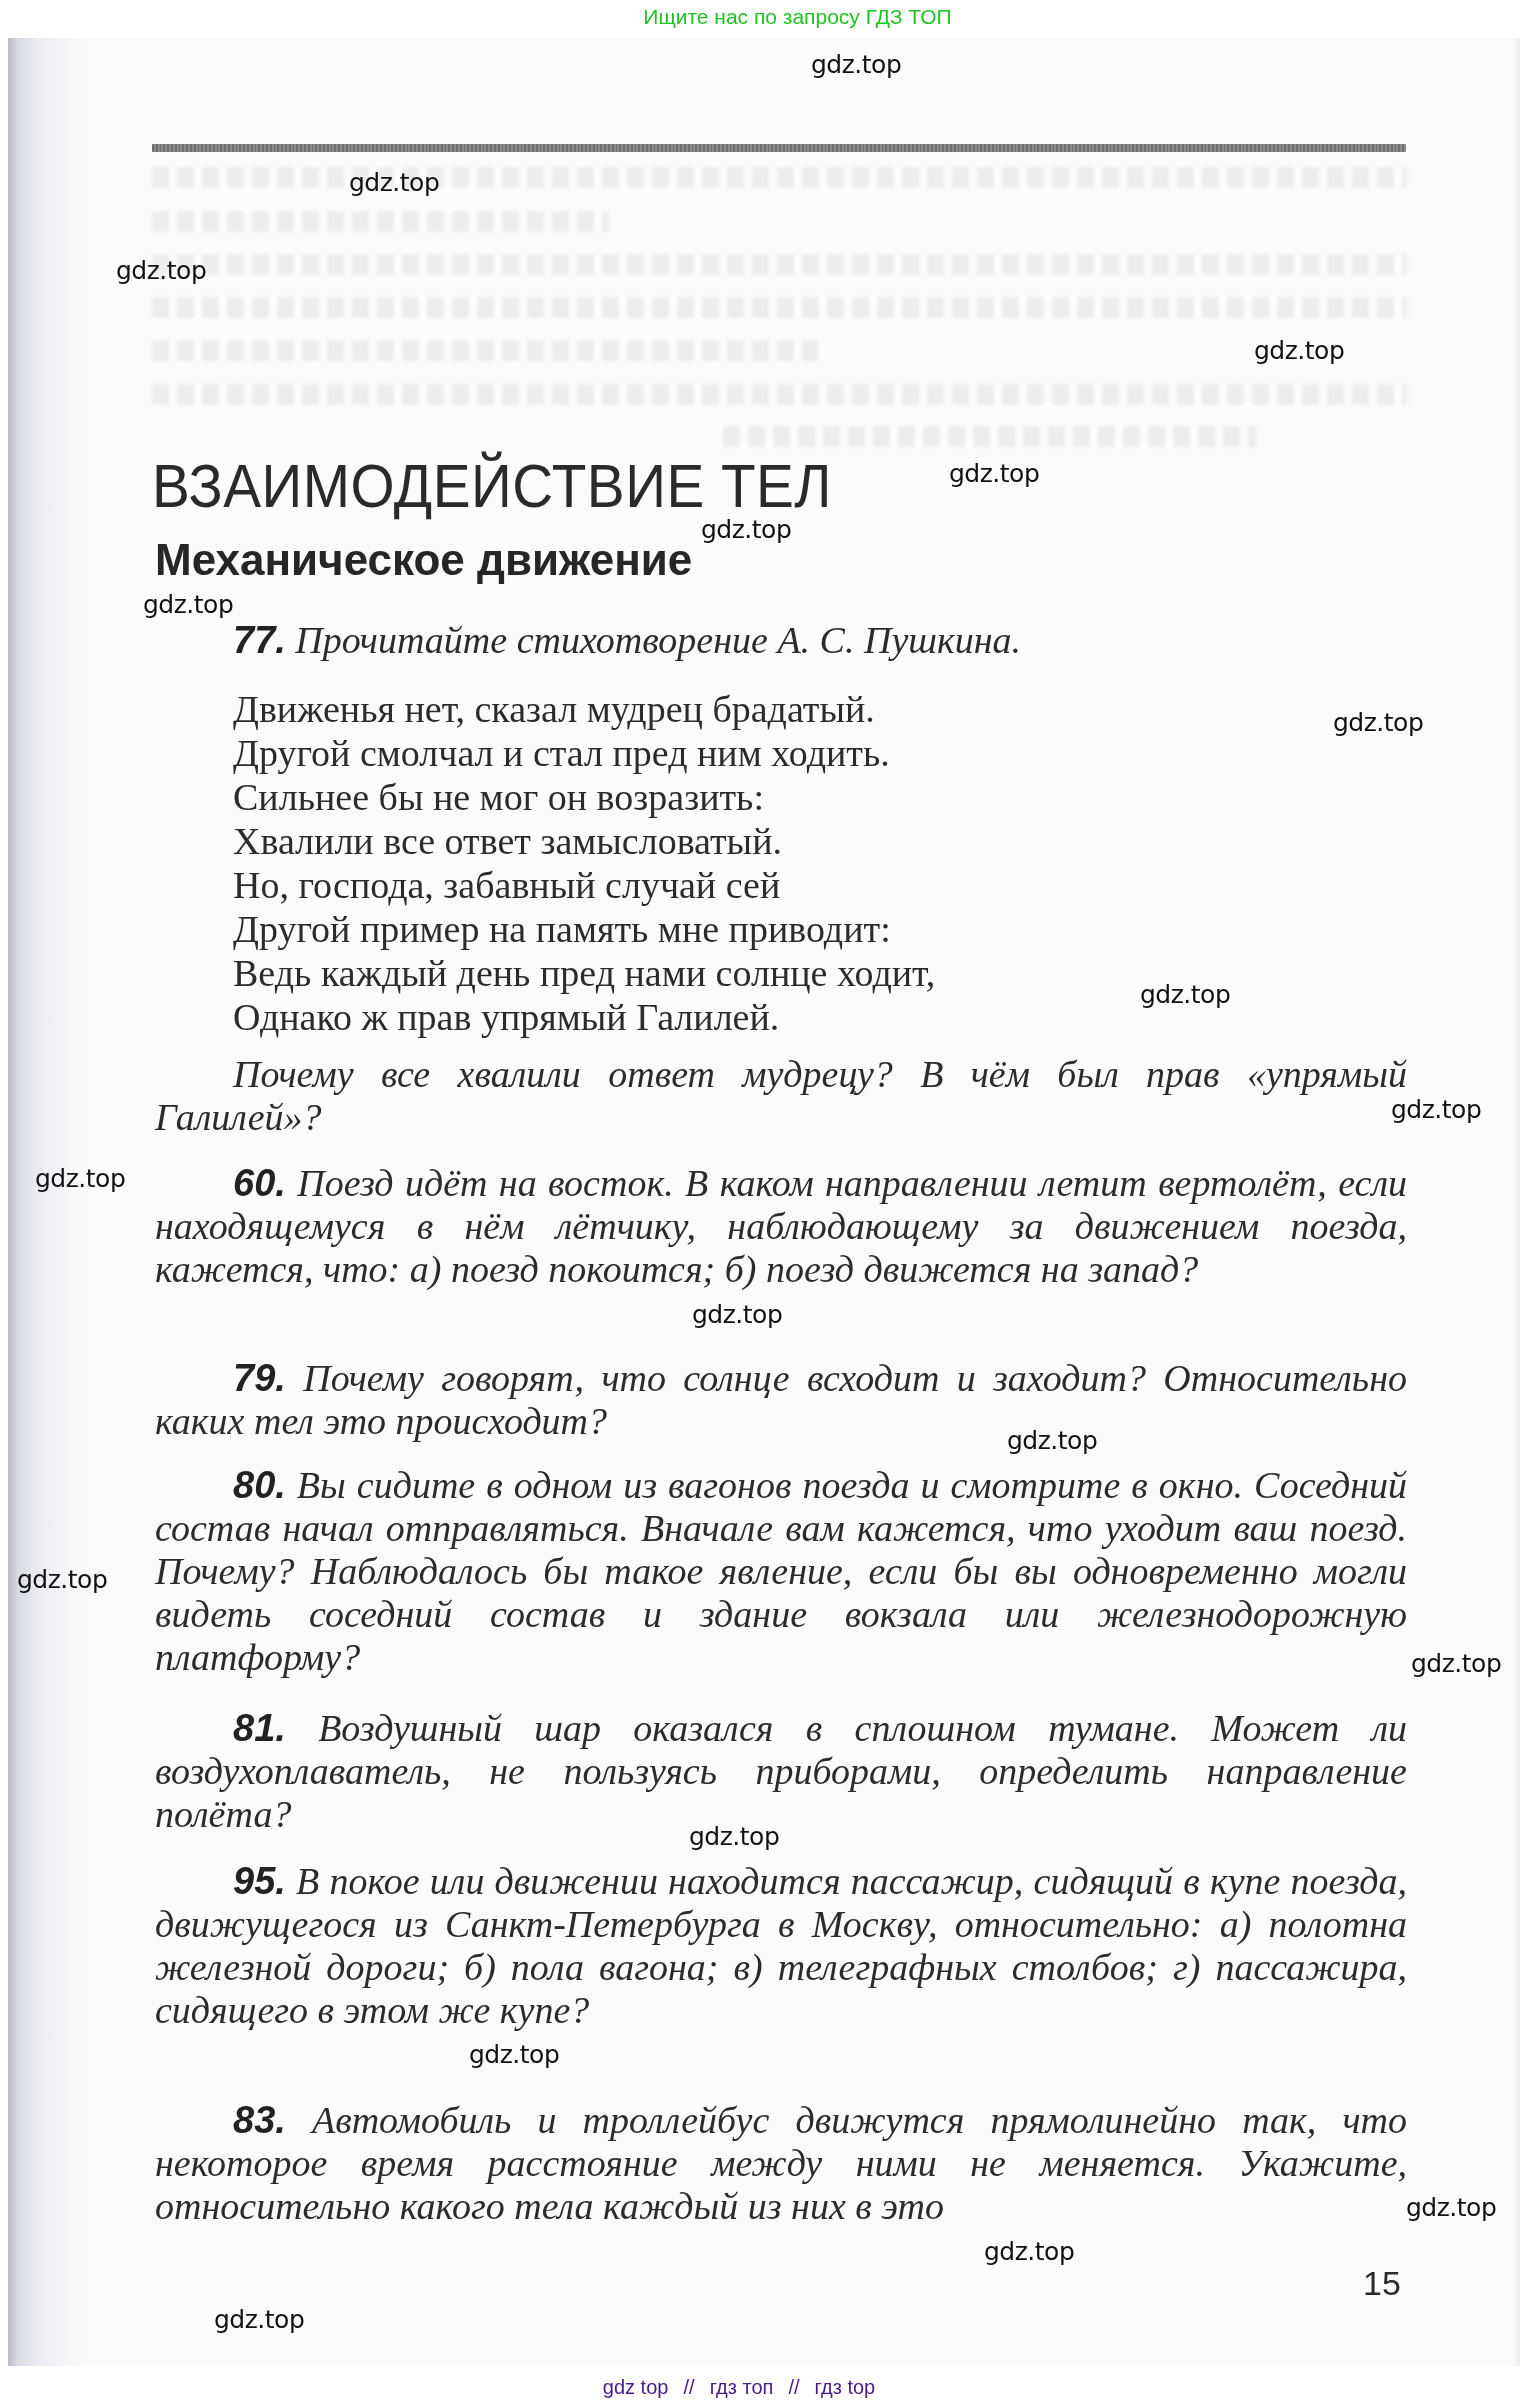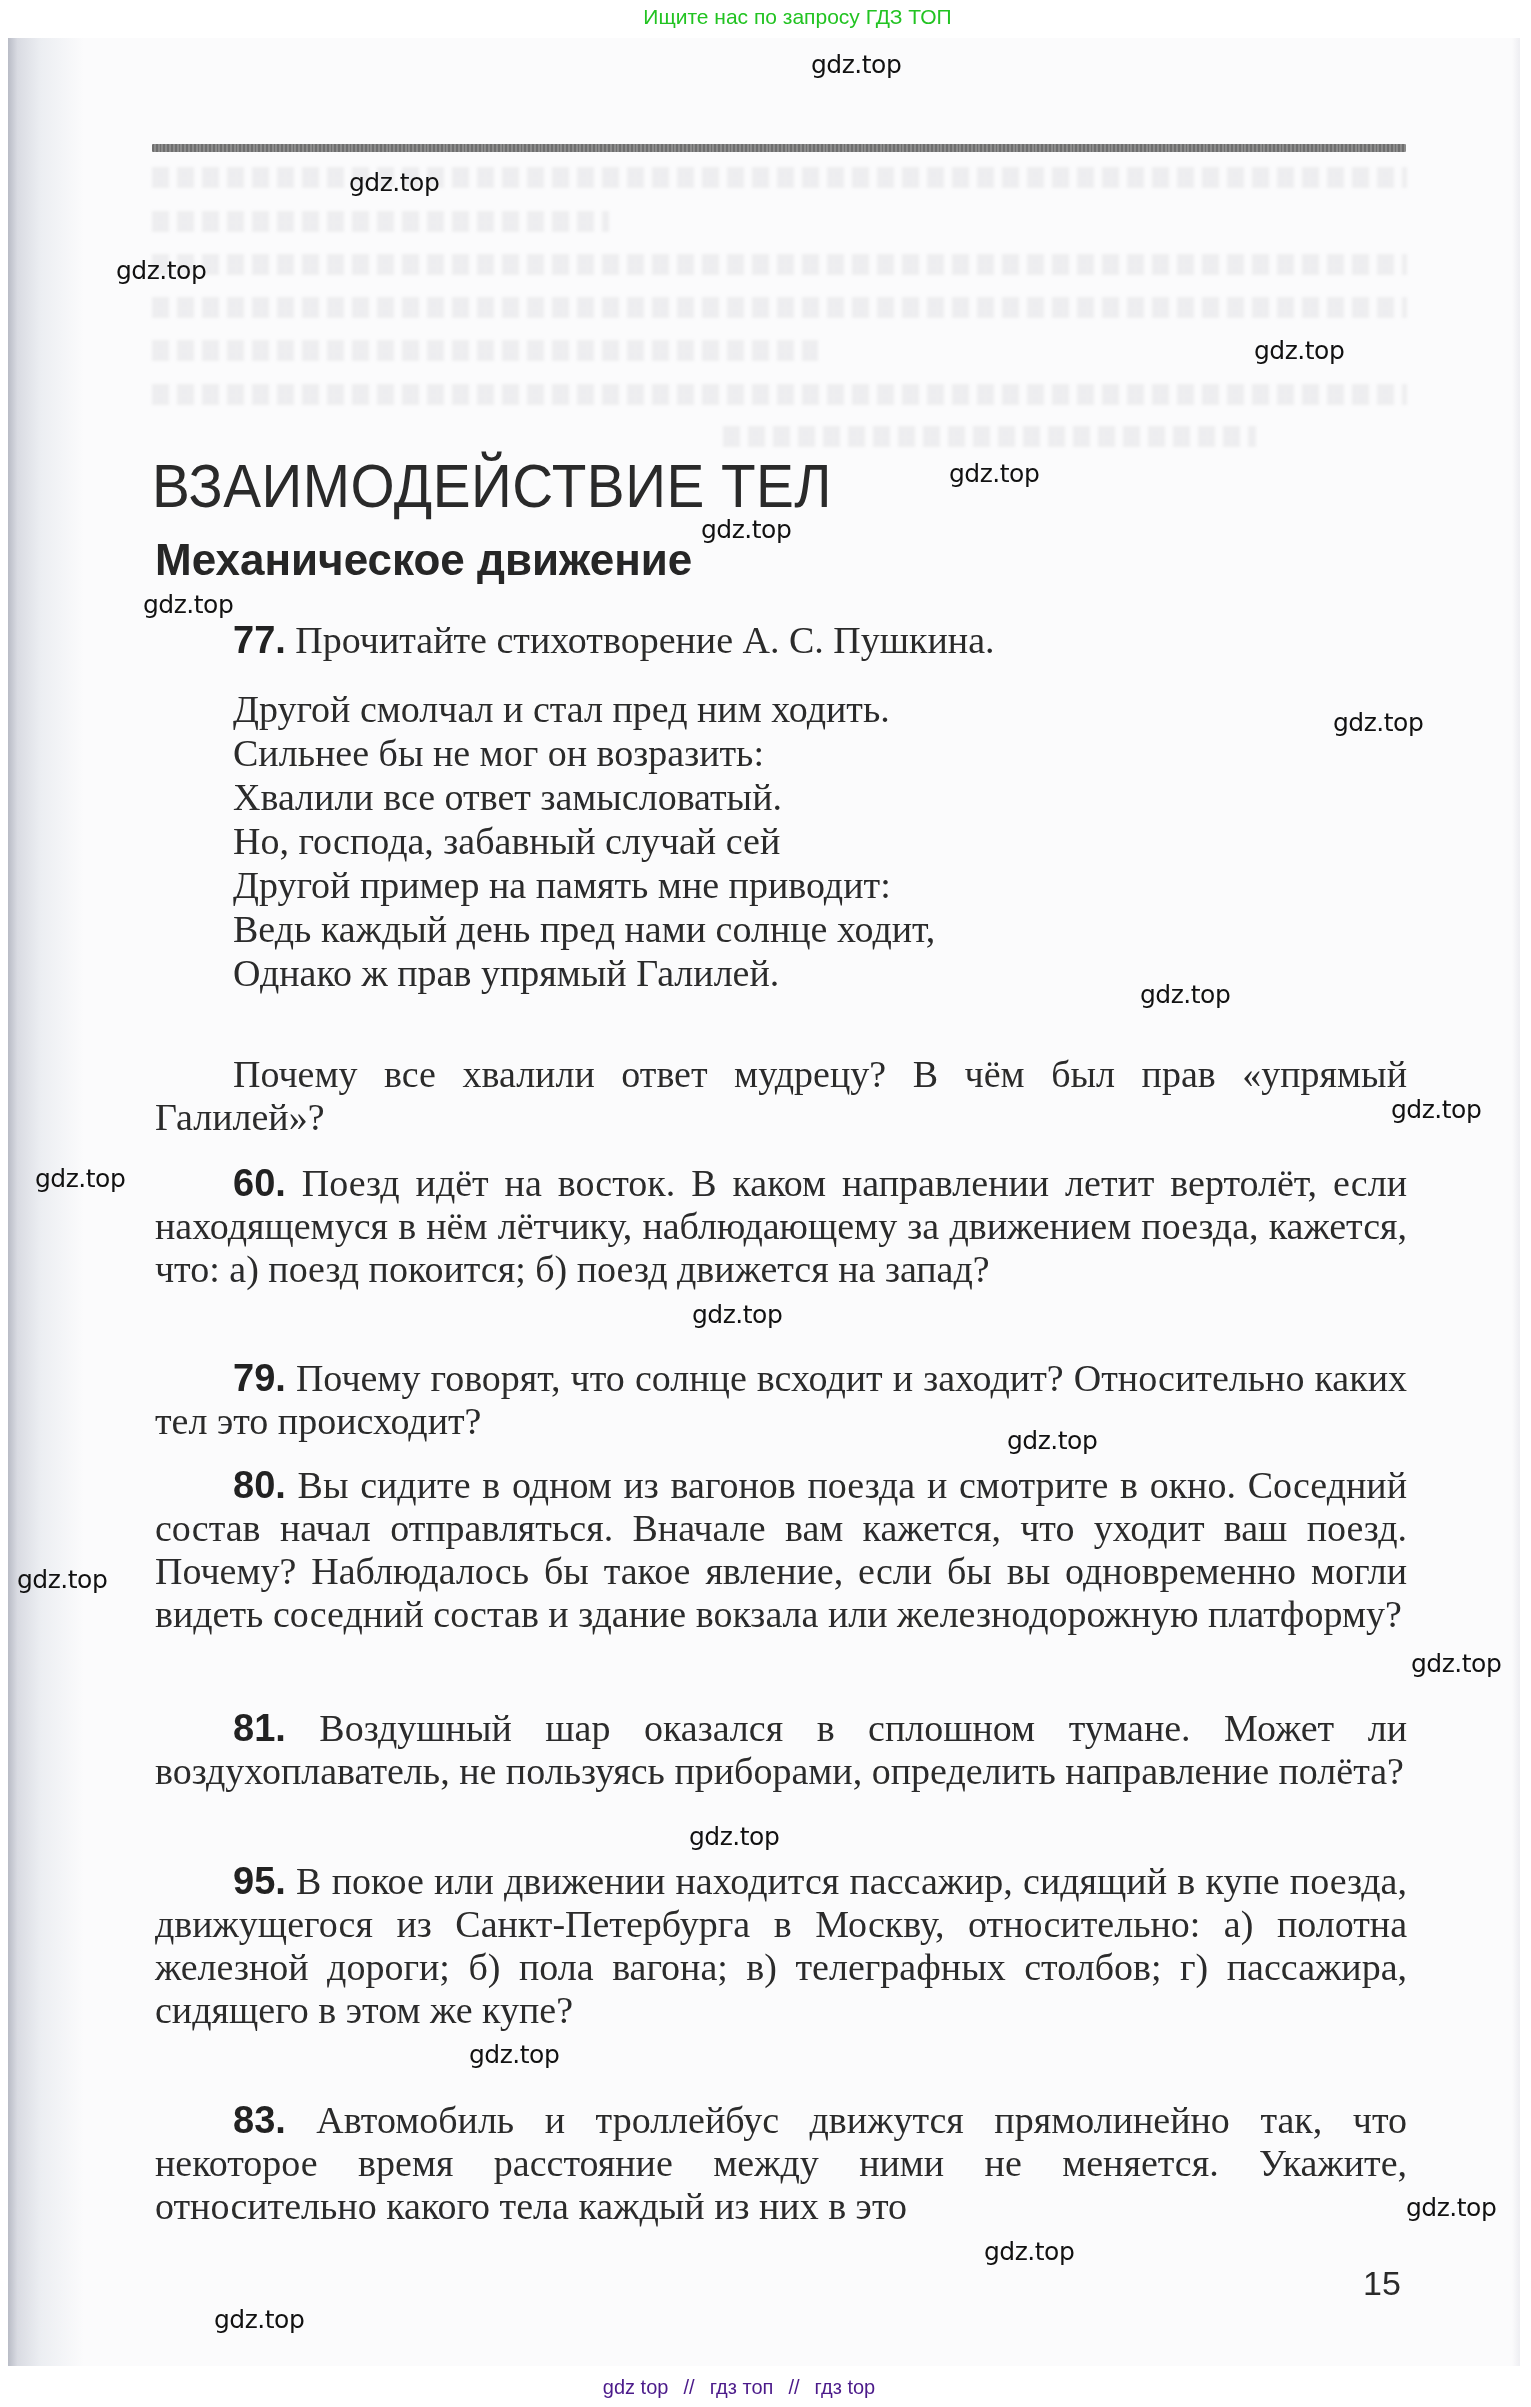--- a/index.html
+++ b/index.html
@@ -44,21 +44,21 @@
   }
   .h2 {
     position: absolute; left: 155px; top: 535px;
     font-family: "Liberation Sans", sans-serif; font-size: 44px; font-weight: bold;
     color: #262626; white-space: nowrap;
   }
   .para {
     position: absolute; left: 155px; width: 1252px;
     font-size: 38px; line-height: 43px; color: #2b2b2b;
     text-align: justify; text-align-last: left;
-    text-indent: 78px; margin: 0;
+    text-indent: 78px; margin: 0; font-style: italic;
   }
   .para .num {
     font-family: "Liberation Sans", sans-serif; font-weight: bold; color: #222;
   }
   .poem {
     position: absolute; left: 233px; top: 687px; margin: 0; padding: 0; list-style: none;
     font-size: 38px; line-height: 44px; color: #2b2b2b;
   }
   .poem li { white-space: nowrap; }
   .page-number {
@@ -98,20 +98,21 @@
 
 <h1 class="h1" style="margin:0">ВЗАИМОДЕЙСТВИЕ ТЕЛ</h1>
 <h2 class="h2" style="margin:0">Механическое движение</h2>
 
 <p class="para" style="top:619px">
   <span class="num">77.</span>
   <span>Прочитайте стихотворение А. С. Пушкина.</span>
 </p>
 
 <ul class="poem">
+  <li>Движенья нет, сказал мудрец брадатый.</li>
   <li>Другой смолчал и стал пред ним ходить.</li>
   <li>Сильнее бы не мог он возразить:</li>
   <li>Хвалили все ответ замысловатый.</li>
   <li>Но, господа, забавный случай сей</li>
   <li>Другой пример на память мне приводит:</li>
   <li>Ведь каждый день пред нами солнце ходит,</li>
   <li>Однако ж прав упрямый Галилей.</li>
 </ul>
 
 <p class="para" style="top:1053px">

